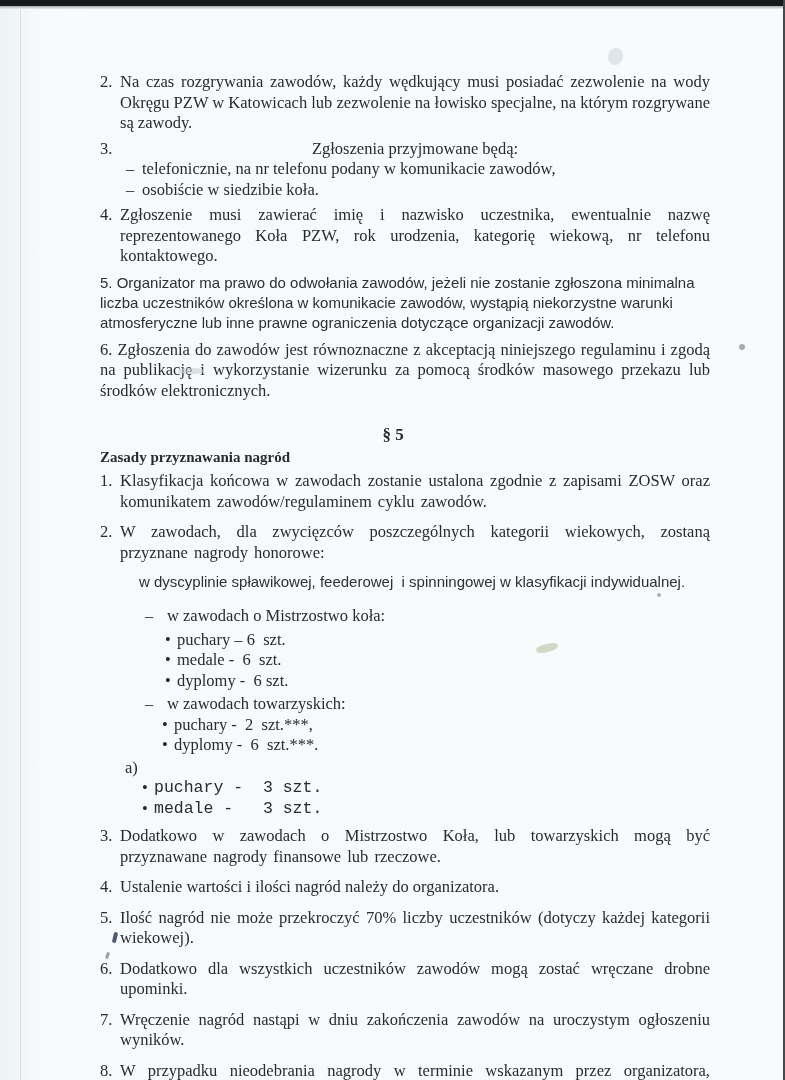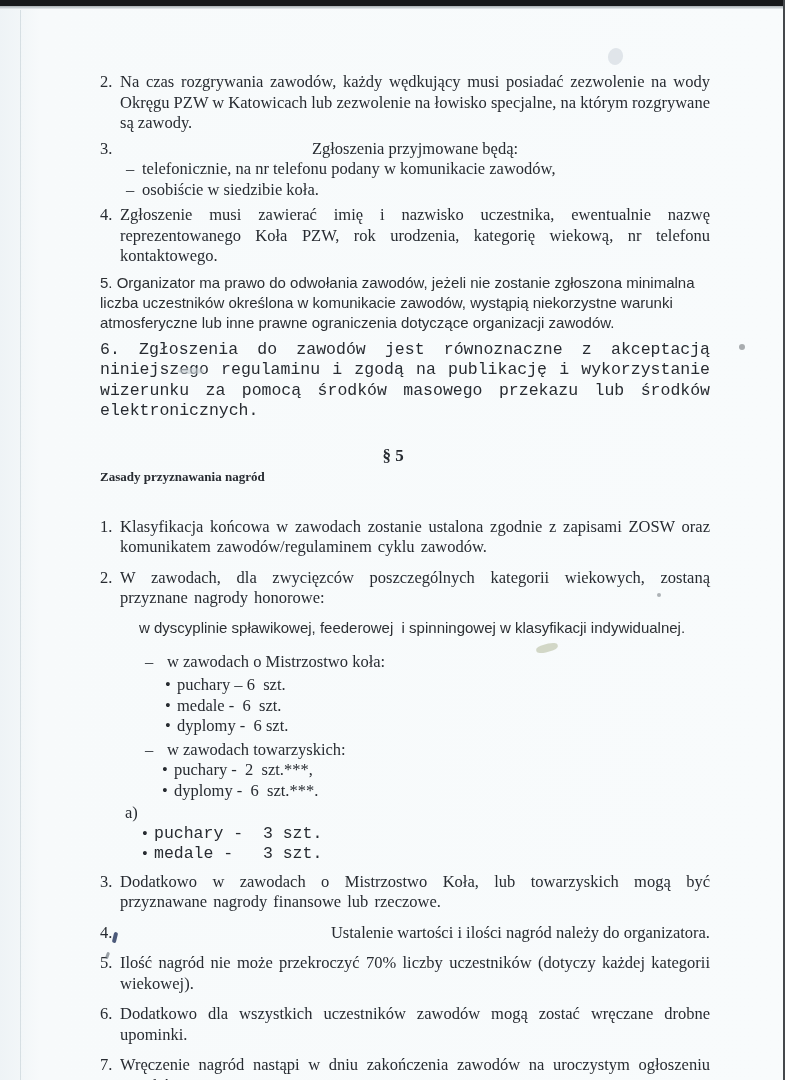--- a/index.html
+++ b/index.html
@@ -18,26 +18,26 @@
 
   .item{display:flex;margin-bottom:5px;}
   .item .marker{width:20px;flex:none;}
   .item .body{flex:1;text-align:justify;}
   .item.wide .body{word-spacing:6.5px;}
   .item.slightly-wide .body{word-spacing:2px;}
 
   .sub{display:flex;padding-left:26px;}
   .sub .marker{width:16px;flex:none;}
 
-  .par{margin:6px 0 7px;font-family:Liberation Mono, monospace;}
+  .par{margin:6px 0 7px;}
   .sans{font-family:"Liberation Sans",sans-serif;font-size:15px;line-height:20px;
         color:#2c2f33;max-width:600px;text-align:left;}
 
   .sec-head{text-align:center;font-weight:700;font-size:17px;margin:24px 0 1px;transform:translateX(-12px);}
-  .sec-title{font-weight:700;font-size:13px;margin:0 0 29px;}
+  .sec-title{font-weight:700;font-size:15px;margin:0 0 4px;}
 
   .note{margin:9px 0 12px;}
 
   .dash-row{display:flex;padding-left:45px;margin-top:3px;}
   .dash-row .marker{width:22px;flex:none;}
   .bullet-row{display:flex;padding-left:65px;}
   .bullet-row.g2{padding-left:62px;}
   .bullet-row .marker{width:12px;flex:none;}
   .bullet-row .txt{white-space:pre-wrap;}
 
@@ -154,21 +154,21 @@
       <span class="txt">medale -   3 szt.</span>
     </div>
 
     <div class="nums2">
       <div class="item slightly-wide">
         <span class="marker">3.</span>
         <span class="body">Dodatkowo w zawodach o Mistrzostwo Koła, lub towarzyskich mogą być przyznawane nagrody finansowe lub rzeczowe.</span>
       </div>
       <div class="item">
         <span class="marker">4.</span>
-        <span class="body" style="text-align:right;">Ustalenie wartości i ilości nagród należy do organizatora.</span>
+        <span class="body" style="text-align:left;">Ustalenie wartości i ilości nagród należy do organizatora.</span>
       </div>
       <div class="item slightly-wide">
         <span class="marker">5.</span>
         <span class="body">Ilość nagród nie może przekroczyć 70% liczby uczestników (dotyczy każdej kategorii wiekowej).</span>
       </div>
       <div class="item wide">
         <span class="marker">6.</span>
         <span class="body">Dodatkowo dla wszystkich uczestników zawodów mogą zostać wręczane drobne upominki.</span>
       </div>
       <div class="item slightly-wide">

